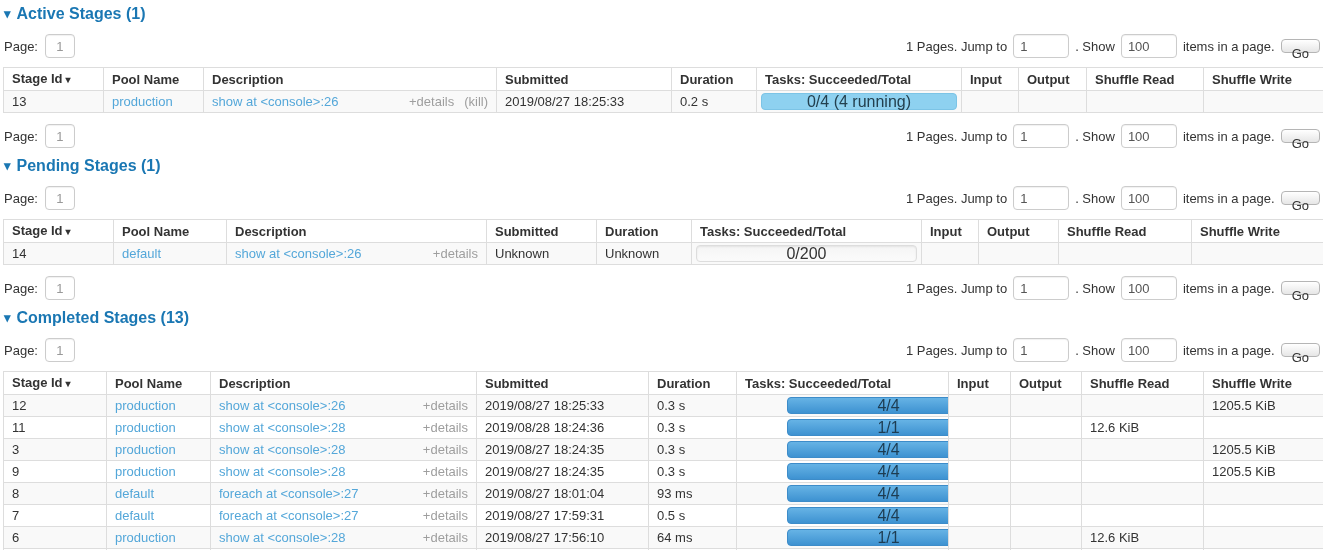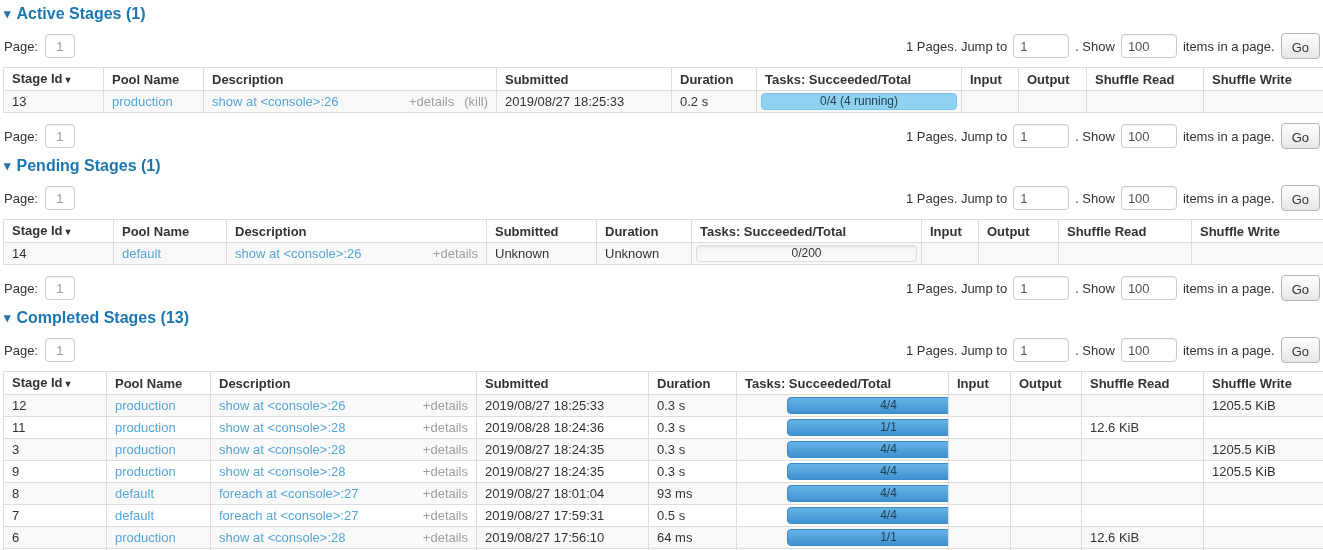--- a/index.html
+++ b/index.html
@@ -26,21 +26,21 @@
     border:1px solid #ccc; border-radius:4px; height:24px;
     padding:2px 6px; color:#555; outline:none;
     box-shadow: inset 0 1px 1px rgba(0,0,0,0.06);
   }
   .page-input { width:30px; text-align:center; color:#999; }
   .jump-input, .show-input { width:56px; }
   .go-btn {
     font-family:"Liberation Sans", sans-serif; font-size:13px; color:#333;
     background:linear-gradient(#ffffff,#e6e6e6);
     border:1px solid #b5b5b5; border-radius:4px;
-    padding:6px 10px; height:26px; cursor:pointer;
+    padding:6px 10px; height:14px; cursor:pointer;
   }
   table {
     width:100%; border-collapse:collapse; table-layout:fixed;
     border:1px solid #ddd;
   }
   th, td {
     border:1px solid #ddd; padding:3px 8px; text-align:left;
     font-size:13px; line-height:15px; white-space:nowrap; overflow:hidden;
     height:22px;
   }
@@ -48,21 +48,21 @@
   tbody tr:nth-child(odd) { background:#f9f9f9; }
   tbody tr:nth-child(even){ background:#ffffff; }
   a.tbl-link { color:#54a7d9; text-decoration:none; cursor:pointer; }
   .sort-arrow { font-size:10px; margin-left:3px; }
   .desc-wrap { display:flex; align-items:center; width:100%; }
   .desc-wrap .grow { flex:1 1 auto; }
   .muted { color:#9e9e9e; margin-left:10px; cursor:pointer; }
   .tasks-cell { padding:2px 4px; }
   .pbar {
     height:17px; border-radius:4px; text-align:center;
-    font-size:12px; line-height:15px; width:100%;
+    font-size:16px; line-height:15px; width:100%;
   }
   .pbar.running {
     background:#8ed1f0; border:1px solid #7cc4e6; color:#23404f;
   }
   .pbar.completed {
     background:linear-gradient(#66b3e5,#3e92d1);
     border:1px solid #3d8cc9; color:#1d3c52;margin-left:46px;
   }
   .pbar.empty {
     background:linear-gradient(#f5f5f5,#fbfbfb);

